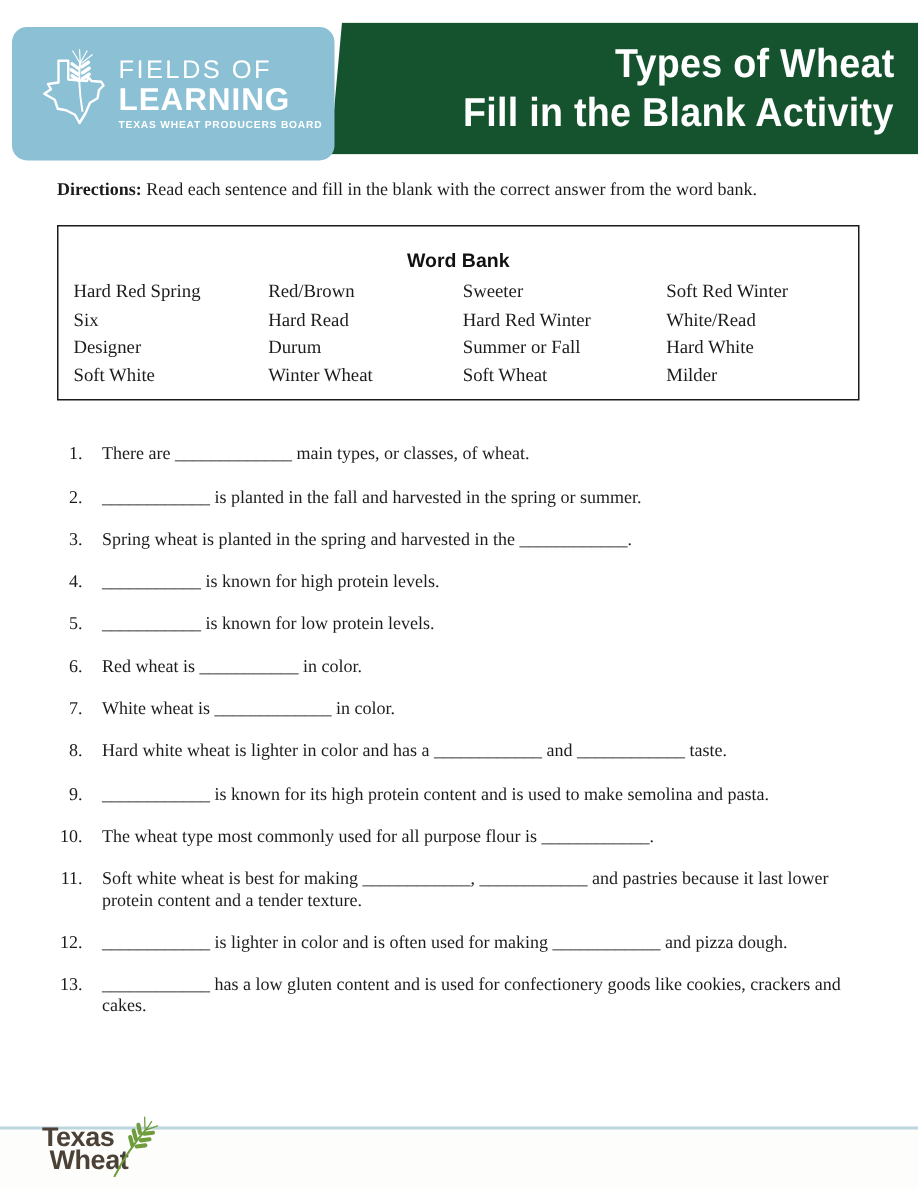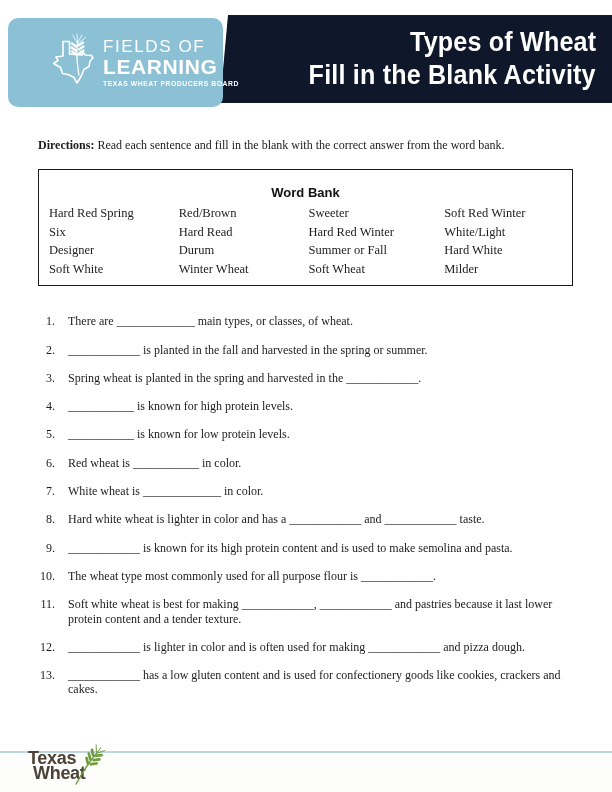--- a/index.html
+++ b/index.html
@@ -1,36 +1,36 @@
 <!DOCTYPE html>
 <html><head>
 <meta charset="utf-8">
 <style>
   html,body{margin:0;padding:0;background:#e8e8e8;}
   .page{position:relative;width:612px;height:792px;background:#ffffff;overflow:hidden;
         font-family:"Liberation Serif",serif;color:#1c1c1c;margin:0 auto;}
 
   
-  .banner-green{position:absolute;top:15px;left:208px;right:0;height:88px;background:#0f172a;
+  .banner-green{position:absolute;top:15px;left:208px;right:0;height:88px;background:#14532d;
         clip-path:polygon(20px 0,100% 0,100% 100%,12px 100%);
         display:flex;flex-direction:column;justify-content:center;align-items:flex-end;
         padding-right:16px;box-sizing:border-box;}
   .banner-title{font-family:"Liberation Sans",sans-serif;font-weight:700;color:#fff;
         font-size:27px;line-height:33px;text-align:right;transform:scaleX(0.93);
         transform-origin:100% 50%;letter-spacing:0.2px;white-space:nowrap;}
   .logo-box{position:absolute;top:18px;left:8px;width:215px;height:89px;background:#8bc0d5;
-        border-radius:10px;display:flex;align-items:center;box-sizing:border-box;padding-left:40px;}
+        border-radius:10px;display:flex;align-items:center;box-sizing:border-box;padding-left:16px;}
   .logo-icon{flex:none;margin-right:5px;}
   .logo-text{color:#fff;font-family:"Liberation Sans",sans-serif;}
   .fl1{font-size:17px;font-weight:400;letter-spacing:1.6px;line-height:18px;}
   .fl2{font-size:21px;font-weight:700;letter-spacing:0.6px;line-height:21px;}
   .fl3{font-size:6.8px;font-weight:700;letter-spacing:0.55px;margin-top:3px;white-space:nowrap;}
 
   
-  .content{position:absolute;top:138px;left:38px;width:537px;font-size:12px;line-height:14.3px;}
+  .content{position:absolute;top:119px;left:38px;width:537px;font-size:12px;line-height:14.3px;}
   .directions{margin:0 0 17px 0;}
   .directions b{font-weight:700;}
 
   .wordbank{border:1.5px solid #1b1b1b;padding:14px 10px 7px 10px;box-sizing:border-box;
         margin-right:2px;}
   .wb-title{text-align:center;font-family:"Liberation Sans",sans-serif;font-weight:700;
         font-size:13px;line-height:15px;margin:1px 0 4px 0;color:#111;}
   .wb-grid{display:grid;grid-template-columns:1.05fr 1.05fr 1.1fr 1fr;column-gap:6px;
         font-size:12.5px;line-height:18.5px;}
 
@@ -96,21 +96,21 @@
     <div class="wordbank">
       <div class="wb-title">Word Bank</div>
       <div class="wb-grid">
         <span>Hard Red Spring</span>
         <span>Red/Brown</span>
         <span>Sweeter</span>
         <span>Soft Red Winter</span>
         <span>Six</span>
         <span>Hard Read</span>
         <span>Hard Red Winter</span>
-        <span>White/Light</span>
+        <span>White/Read</span>
         <span>Designer</span>
         <span>Durum</span>
         <span>Summer or Fall</span>
         <span>Hard White</span>
         <span>Soft White</span>
         <span>Winter Wheat</span>
         <span>Soft Wheat</span>
         <span>Milder</span>
       </div>
     </div>

